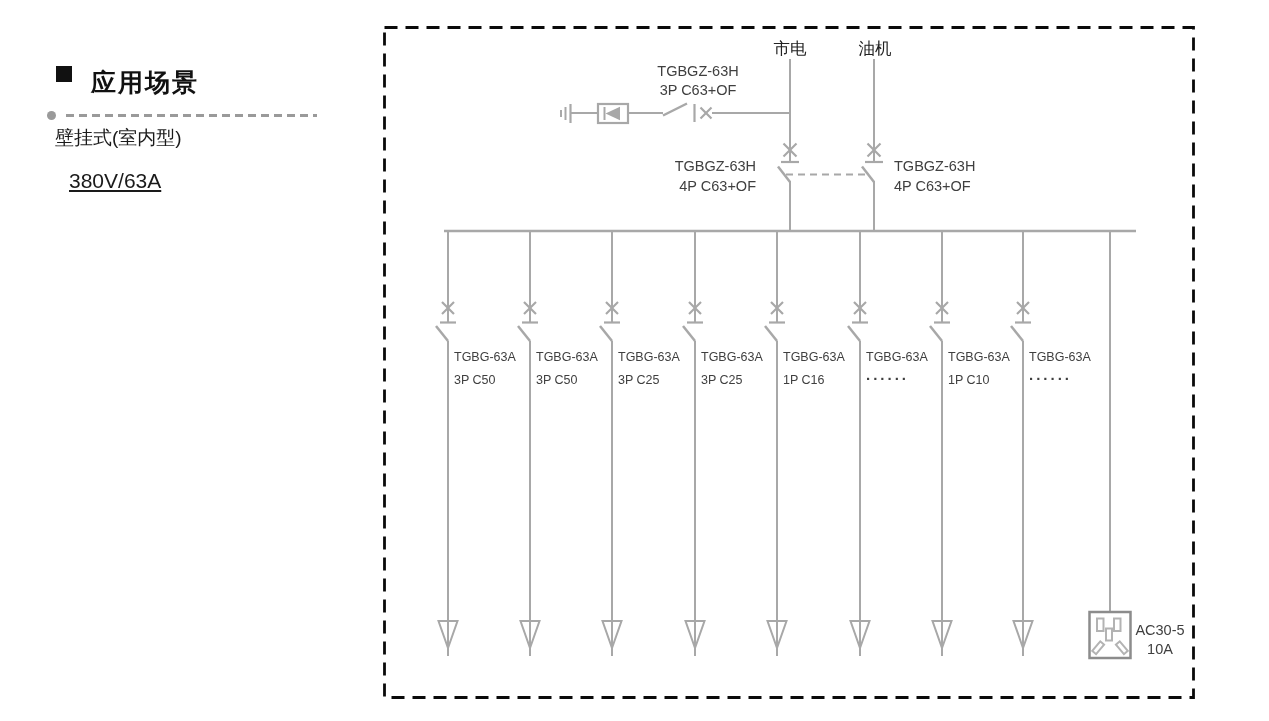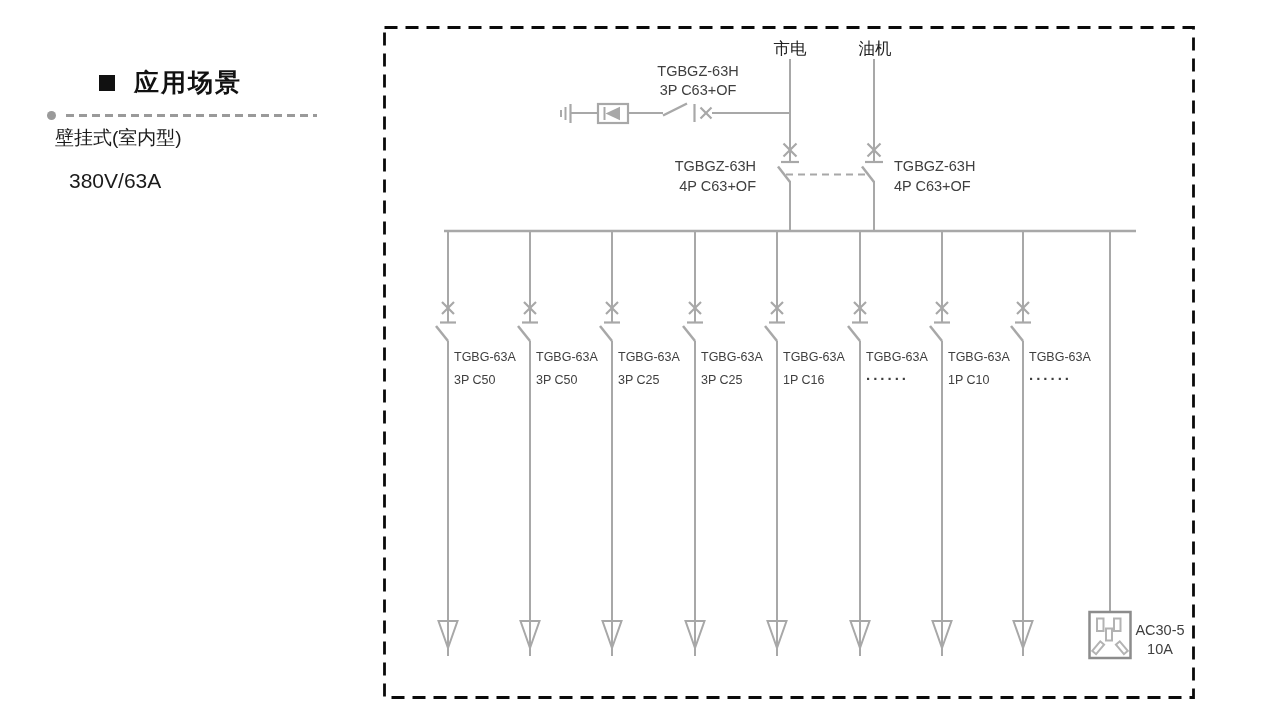--- a/index.html
+++ b/index.html
@@ -6,29 +6,29 @@
     --line:#a8a8a8; --label:#3f3f3f; --socket:#8c8c8c; --slot:#b3b3b3;
     --divider:#9a9a9a; --border:#0a0a0a; --heading:#111111; --intro:#1a1a1a;
   }
   *{margin:0;padding:0;box-sizing:border-box;}
   html,body{background:#ffffff;}
   body{font-family:"Liberation Sans","DejaVu Sans",sans-serif;}
   .stage{position:relative;width:1269px;height:721px;background:#ffffff;overflow:hidden;}
 
   
   .intro{position:absolute;left:0;top:0;width:380px;height:721px;}
-  .heading{position:absolute;left:56px;top:66px;display:flex;align-items:center;margin-left:43px;}
+  .heading{position:absolute;left:56px;top:66px;display:flex;align-items:flex-start;}
   .heading .sq{width:16px;height:16px;background:var(--heading);display:inline-block;margin-right:19px;}
   .heading .txt{font-size:25px;font-weight:bold;color:var(--heading);letter-spacing:2px;}
   .divider{position:absolute;left:47px;top:110px;width:270px;height:10px;}
   .divider .dot{position:absolute;left:0;top:1px;width:9px;height:9px;border-radius:50%;background:var(--divider);}
   .divider .dashes{position:absolute;left:19px;right:0;top:4px;height:3px;
     background:repeating-linear-gradient(90deg,var(--divider) 0 8px,transparent 8px 13px);}
   .subtitle{position:absolute;left:55px;top:125px;font-size:19px;color:var(--intro);}
-  .spec{position:absolute;left:69px;top:169px;font-size:21px;color:var(--intro);}
+  .spec{position:absolute;left:69px;top:169px;font-size:21px;color:var(--intro);text-decoration:underline;}
 
   
   svg.diagram{position:absolute;left:0;top:0;}
   svg text{font-family:"Liberation Sans","DejaVu Sans",sans-serif;}
   .ln{stroke:var(--line);fill:none;}
   .fillc{fill:var(--line);stroke:none;}
   .dashln{stroke:var(--line);fill:none;stroke-dasharray:7 5;}
   .borderln{stroke:var(--border);fill:none;stroke-dasharray:13 8;}
   .sockln{stroke:var(--socket);fill:#ffffff;}
   .slotln{stroke:var(--slot);fill:none;}

